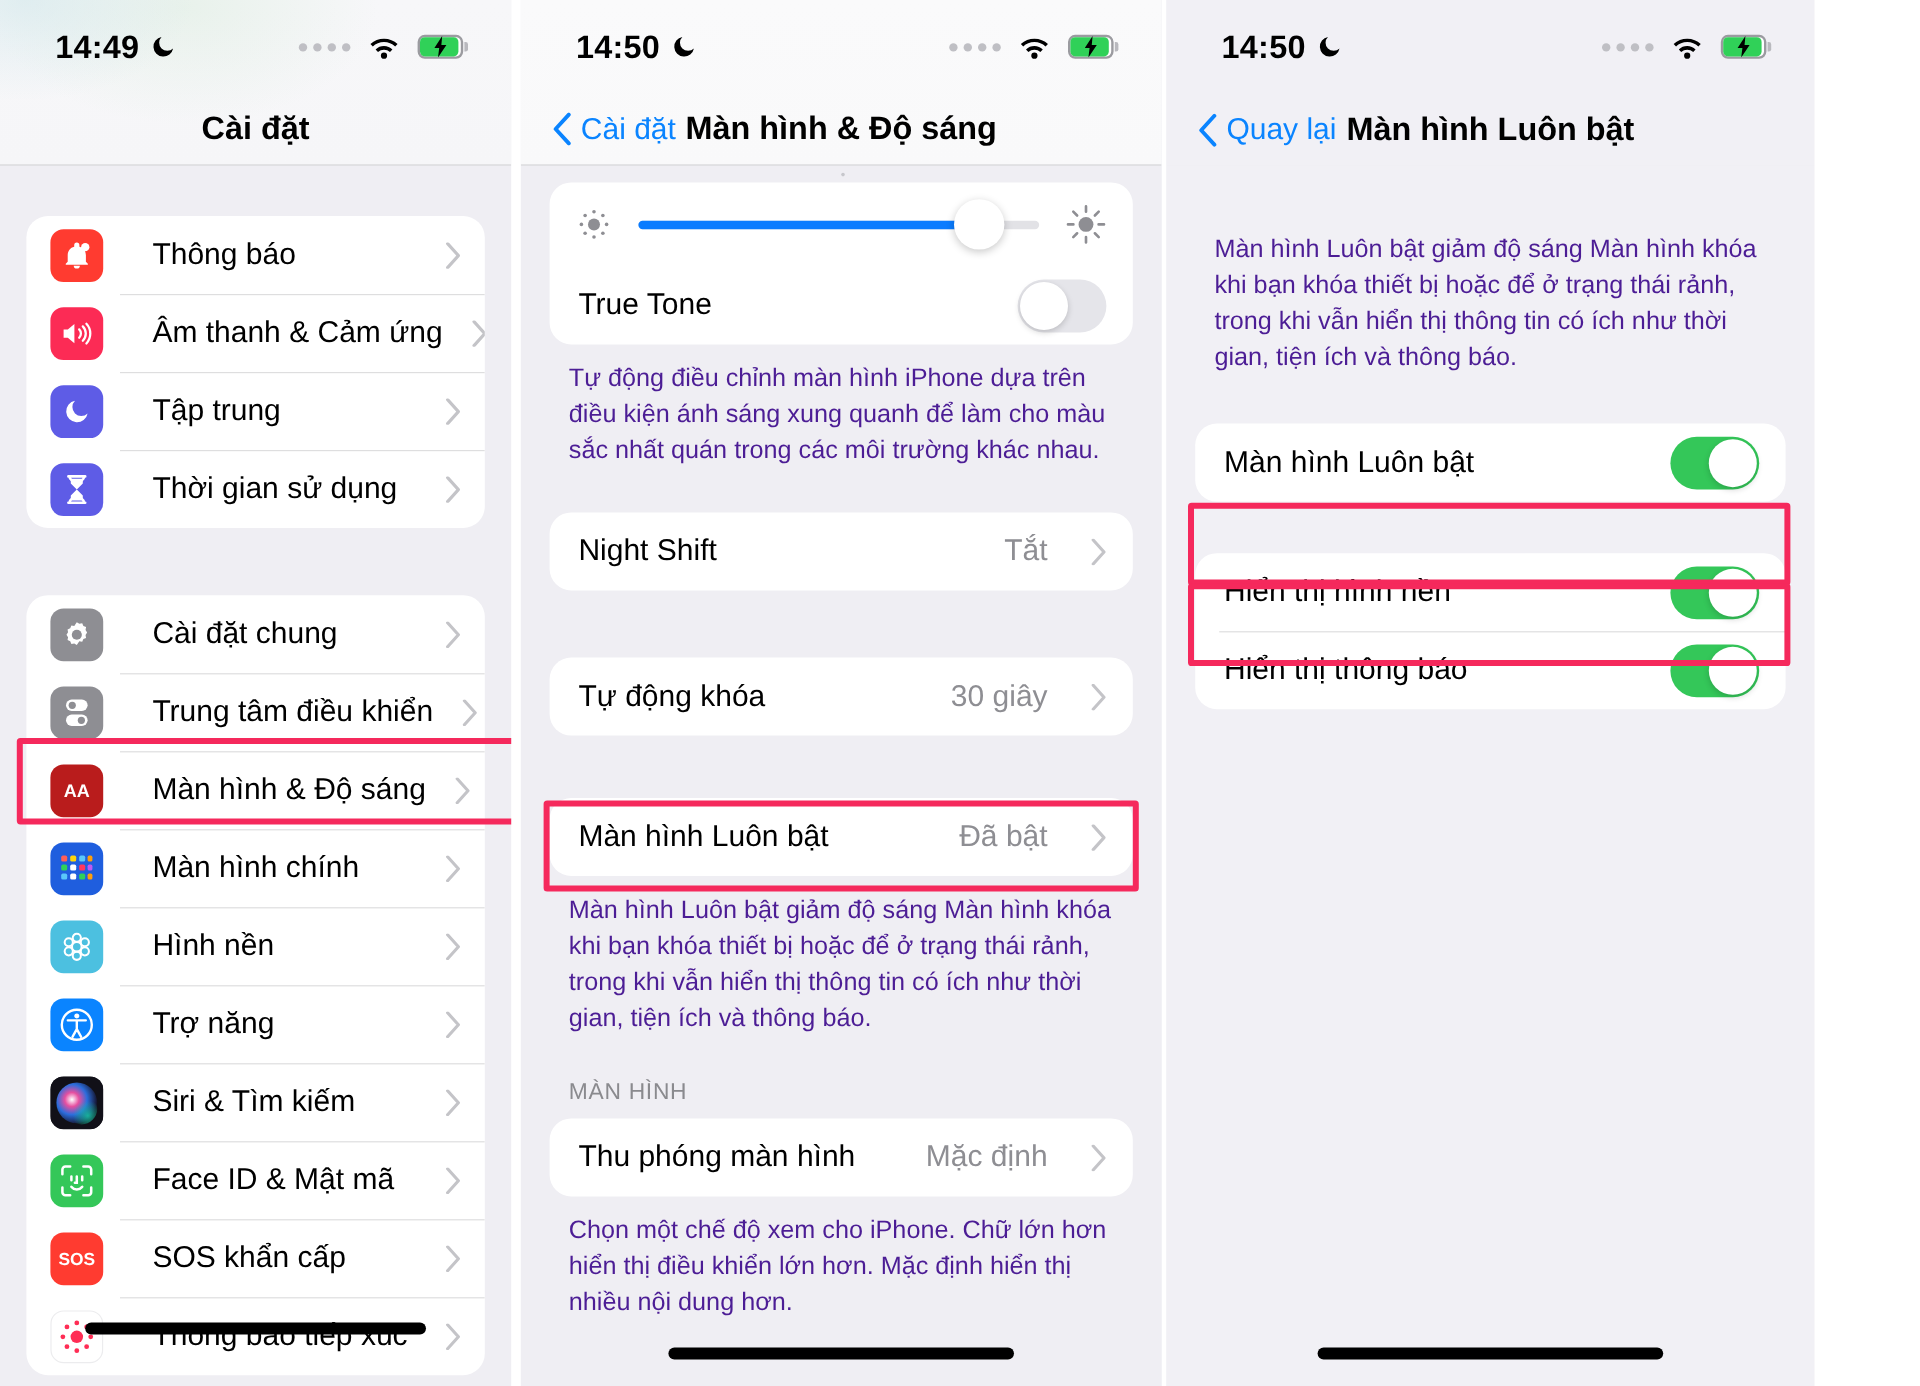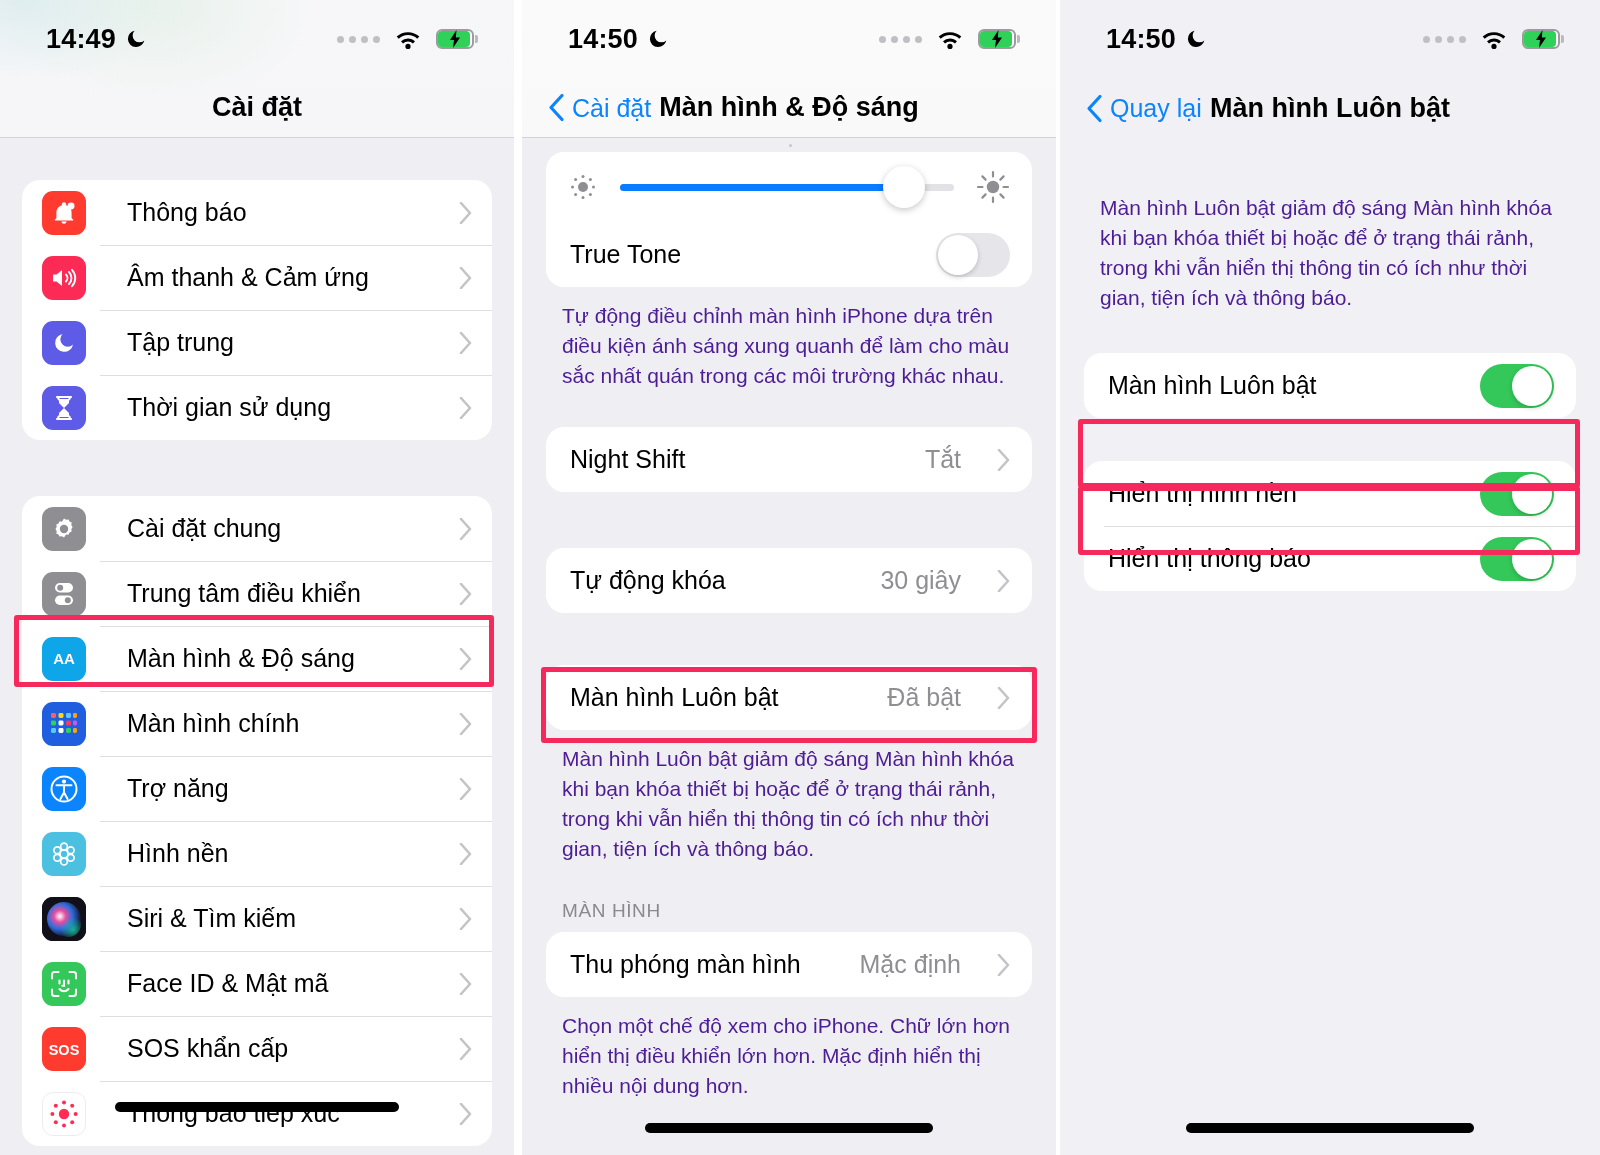--- a/index.html
+++ b/index.html
@@ -7,21 +7,21 @@
     width:1600px; height:1155px;
     background:#ffffff;
     font-family:"Liberation Sans", sans-serif;
     -webkit-font-smoothing:antialiased;
     overflow:hidden;
   }
 
   .screens { display:flex; width:1600px; height:1155px; background:#ffffff; }
 
   .phone { position:relative; height:1155px; overflow:hidden; background:#efeef3; }
-  .phone.p1 { width:514px; }
+  .phone.p1 { width:426px; }
   .gap { width:8px; height:1155px; background:#ffffff; }
   .phone.p2 { width:534px; }
   .gap2 { width:4px; height:1155px; background:#ffffff; }
   .phone.p3 { width:540px; }
 
   
   .statusbar {
     position:relative; height:78px;
     display:flex; align-items:center; justify-content:space-between;
     padding:0 40px 0 46px;
@@ -282,21 +282,21 @@
                 <rect x="3" y="15.5" width="18" height="9.5" rx="4.75" fill="#fff"></rect>
                 <circle cx="15.8" cy="20.25" r="3" fill="#8e8e93"></circle>
               </svg>
           </span>
           <span class="row-label">Trung tâm điều khiển</span>
           <svg class="chev" viewBox="0 0 13 22">
               <path d="M2 1l9 10-9 10" stroke="#c4c4c8" stroke-width="2.6" fill="none" stroke-linecap="round" stroke-linejoin="round"></path>
             </svg>
         </div>
         <div class="row">
-          <span class="app-icon" style="background:#0ea5e9">
+          <span class="app-icon" style="background:#b91c1c">
             <svg width="38" height="20" viewBox="0 0 38 20">
                 <text x="19" y="15" font-family="Liberation Sans, sans-serif" font-size="15" font-weight="bold" fill="#fff" text-anchor="middle">AA</text>
               </svg>
           </span>
           <span class="row-label">Màn hình &amp; Độ sáng</span>
           <svg class="chev" viewBox="0 0 13 22">
               <path d="M2 1l9 10-9 10" stroke="#c4c4c8" stroke-width="2.6" fill="none" stroke-linecap="round" stroke-linejoin="round"></path>
             </svg>
         </div>
         <div class="row">
@@ -317,47 +317,47 @@
                   <rect x="25" y="19" width="4" height="5" rx="1.4" fill="#ff9f0a"></rect>
               </g>
             </svg>
           </span>
           <span class="row-label">Màn hình chính</span>
           <svg class="chev" viewBox="0 0 13 22">
               <path d="M2 1l9 10-9 10" stroke="#c4c4c8" stroke-width="2.6" fill="none" stroke-linecap="round" stroke-linejoin="round"></path>
             </svg>
         </div>
         <div class="row">
-          <span class="app-icon" style="background:#0a84ff">
-            <svg width="32" height="32" viewBox="0 0 32 32">
-                <circle cx="16" cy="16" r="12.5" fill="none" stroke="#fff" stroke-width="2"></circle>
-                <circle cx="16" cy="8.6" r="2.1" fill="#fff"></circle>
-                <path d="M8.5 12.3h15M16 12.8v7.2M16 19.6l-3.6 6.4M16 19.6l3.6 6.4" stroke="#fff" stroke-width="2" fill="none" stroke-linecap="round"></path>
-              </svg>
-          </span>
-          <span class="row-label">Trợ năng</span>
-          <svg class="chev" viewBox="0 0 13 22">
-              <path d="M2 1l9 10-9 10" stroke="#c4c4c8" stroke-width="2.6" fill="none" stroke-linecap="round" stroke-linejoin="round"></path>
-            </svg>
-        </div>
-        <div class="row">
           <span class="app-icon" style="background:#4cc0e0">
             <svg width="30" height="30" viewBox="0 0 30 30">
                 <g fill="none" stroke="#fff" stroke-width="1.7">
                   <circle cx="15" cy="15" r="4"></circle>
                   <circle cx="15" cy="7.5" r="3.4"></circle>
                   <circle cx="15" cy="22.5" r="3.4"></circle>
                   <circle cx="8.3" cy="11.2" r="3.4"></circle>
                   <circle cx="21.7" cy="11.2" r="3.4"></circle>
                   <circle cx="8.3" cy="18.8" r="3.4"></circle>
                   <circle cx="21.7" cy="18.8" r="3.4"></circle>
                 </g>
               </svg>
           </span>
           <span class="row-label">Hình nền</span>
+          <svg class="chev" viewBox="0 0 13 22">
+              <path d="M2 1l9 10-9 10" stroke="#c4c4c8" stroke-width="2.6" fill="none" stroke-linecap="round" stroke-linejoin="round"></path>
+            </svg>
+        </div>
+        <div class="row">
+          <span class="app-icon" style="background:#0a84ff">
+            <svg width="32" height="32" viewBox="0 0 32 32">
+                <circle cx="16" cy="16" r="12.5" fill="none" stroke="#fff" stroke-width="2"></circle>
+                <circle cx="16" cy="8.6" r="2.1" fill="#fff"></circle>
+                <path d="M8.5 12.3h15M16 12.8v7.2M16 19.6l-3.6 6.4M16 19.6l3.6 6.4" stroke="#fff" stroke-width="2" fill="none" stroke-linecap="round"></path>
+              </svg>
+          </span>
+          <span class="row-label">Trợ năng</span>
           <svg class="chev" viewBox="0 0 13 22">
               <path d="M2 1l9 10-9 10" stroke="#c4c4c8" stroke-width="2.6" fill="none" stroke-linecap="round" stroke-linejoin="round"></path>
             </svg>
         </div>
         <div class="row">
           <span class="app-icon" style="background:#1c1c24">
             <svg width="44" height="44" viewBox="0 0 44 44">
               <defs>
                 <radialGradient id="sg1" cx="38%" cy="42%" r="62%">
                   <stop offset="0%" stop-color="#ffffff"></stop>

